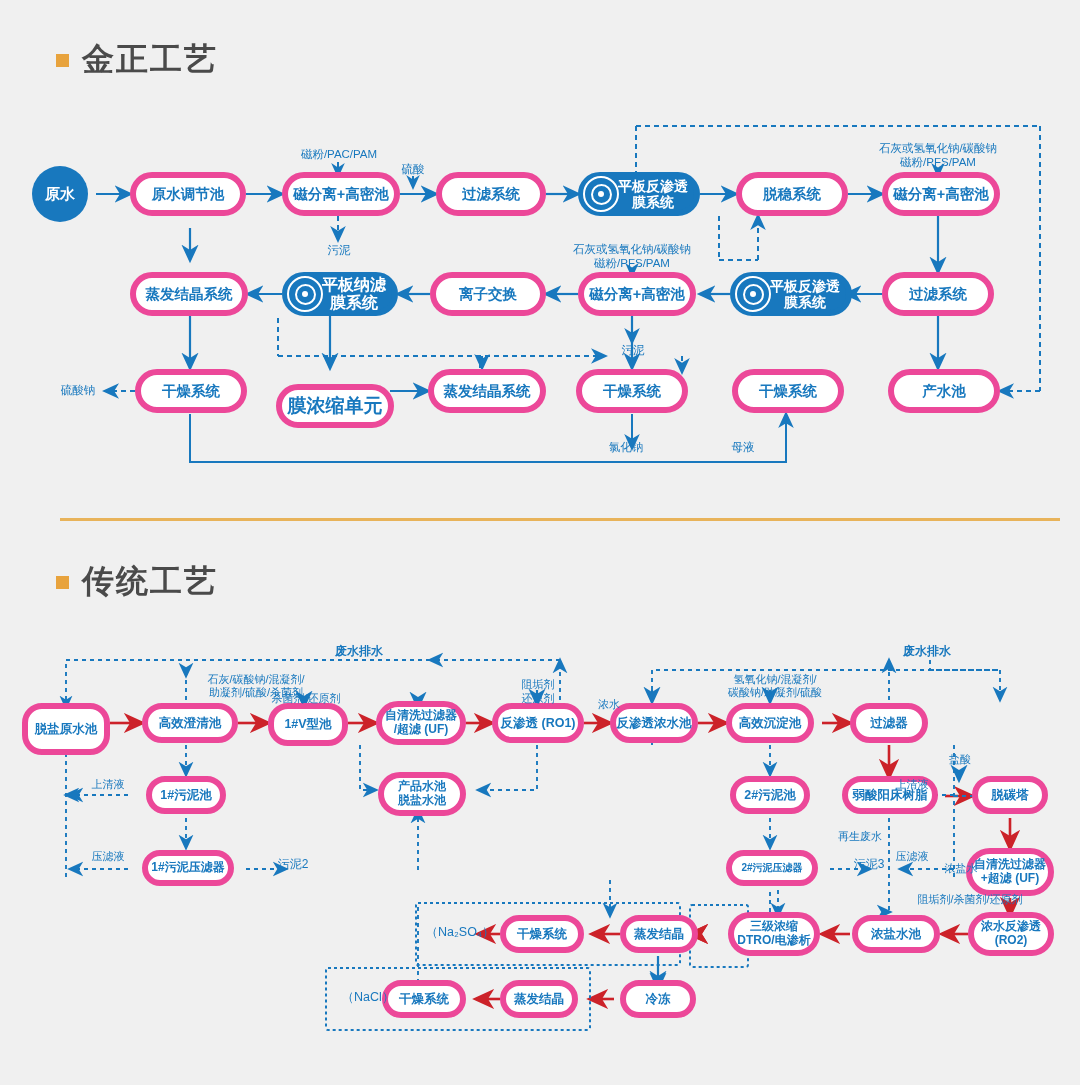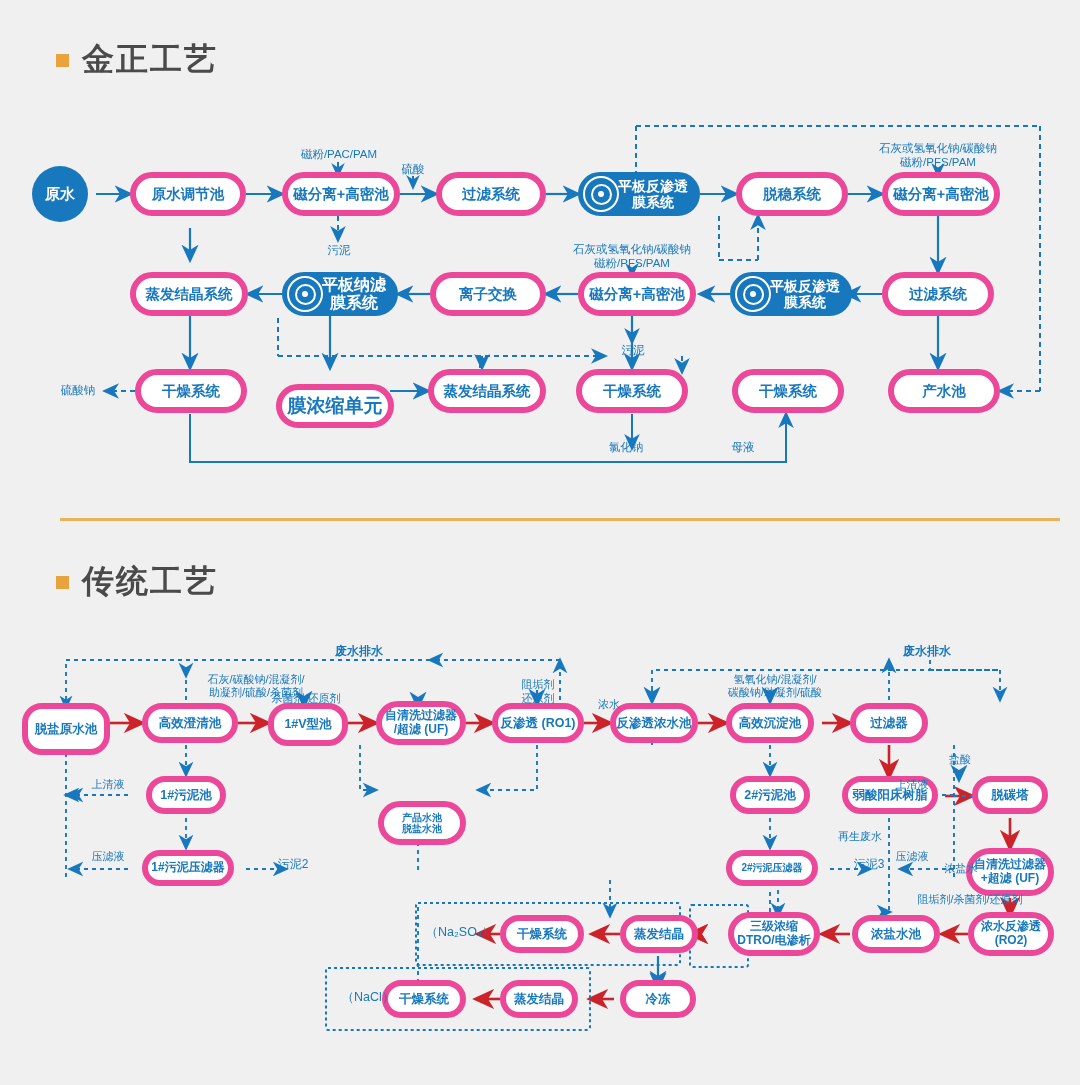--- a/index.html
+++ b/index.html
@@ -348,21 +348,21 @@
     </div>
 
 <div class="node" style="left:850px;top:703px;width:78px;height:40px;border-radius:20px;font-size:12.5px;">
   <span>过滤器</span>
     </div>
 
 <div class="node" style="left:146px;top:776px;width:80px;height:38px;border-radius:19px;font-size:12.5px;">
   <span>1#污泥池</span>
     </div>
 
-<div class="node" style="left:378px;top:772px;width:88px;height:44px;border-radius:22px;font-size:10px;margin-top:29px;">
+<div class="node" style="left:378px;top:772px;width:88px;height:44px;border-radius:22px;font-size:12px;">
   <span style="display:block;">
     <span style="display:block">产品水池</span>
     <span style="display:block">脱盐水池</span>
   </span>
     </div>
 
 <div class="node" style="left:730px;top:776px;width:80px;height:38px;border-radius:19px;font-size:12.5px;">
   <span>2#污泥池</span>
     </div>
 

